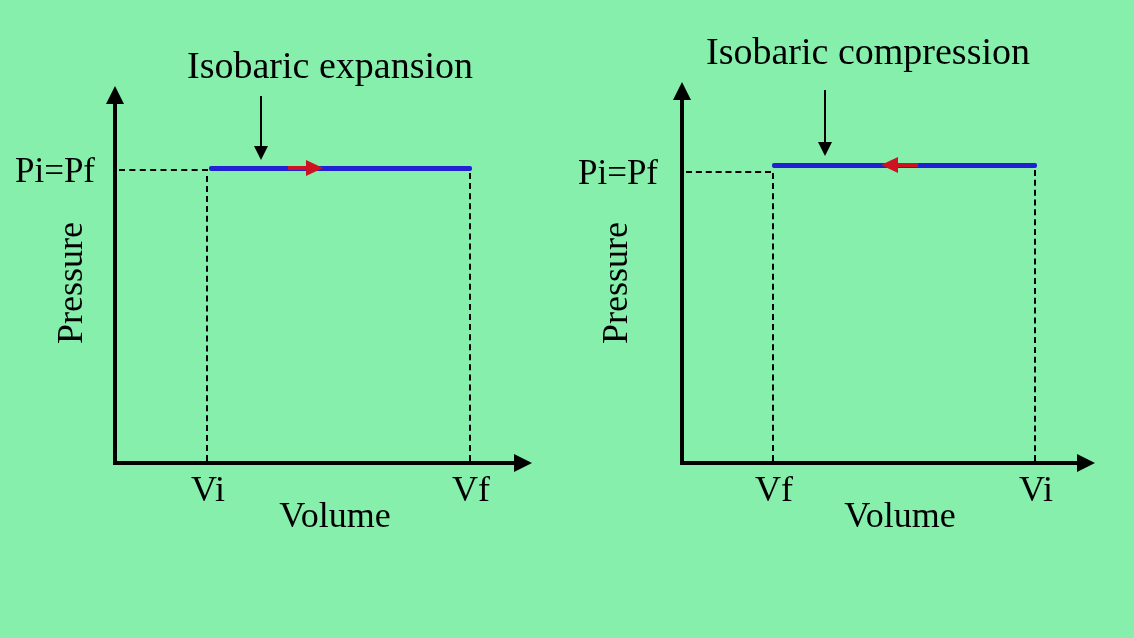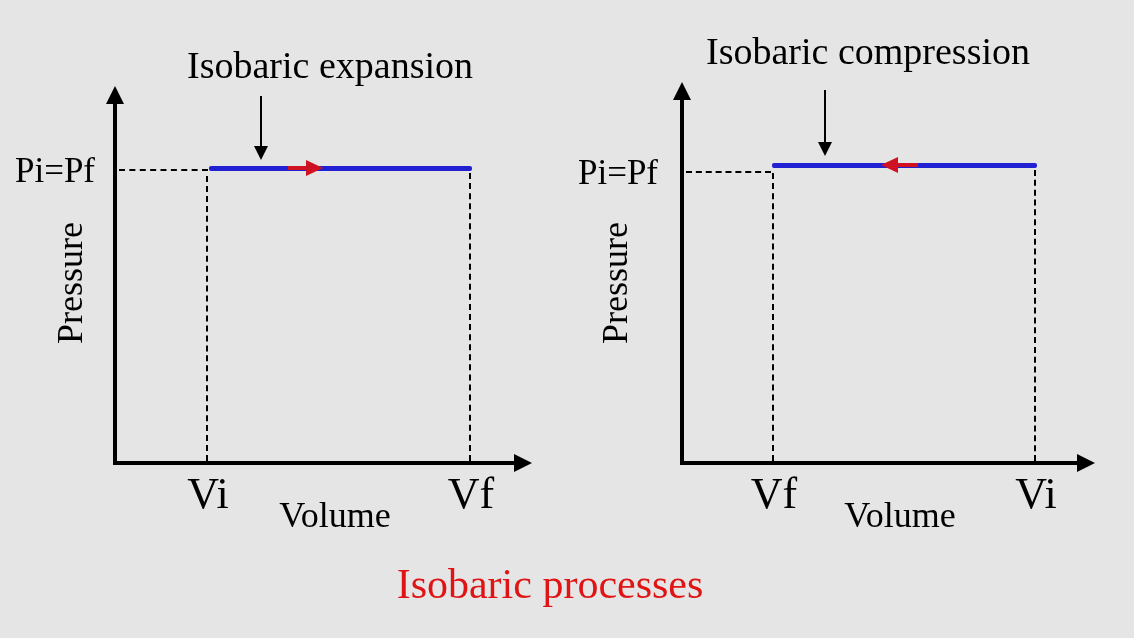--- a/index.html
+++ b/index.html
@@ -1,28 +1,28 @@
 <!DOCTYPE html>
 <html style="--line-blue: #2121d3; --arrow-red: #cf1222; --caption-red: #e01414; --axis-black: #000000;"><head>
 <meta charset="utf-8">
 <style>
   html,body{margin:0;padding:0;background:#ffffff;}
   #stage{
     position:relative;
     width:1134px;height:638px;
-    background:#e5e5e5;
+    background:#86efac;
     font-family:"Liberation Serif","DejaVu Serif",serif;
     color:#000;
     overflow:hidden;
   }
   .abs{position:absolute;}
   
   .graph-title{font-size:38px;line-height:1.05;text-align:center;white-space:nowrap;}
   .pipf{font-size:35px;text-align:center;white-space:nowrap;}
-  .tick-label{font-size:44px;text-align:center;white-space:nowrap;}
+  .tick-label{font-size:36px;text-align:center;white-space:nowrap;}
   .axis-label{font-size:36px;text-align:center;white-space:nowrap;}
   .y-label{transform:rotate(-90deg);transform-origin:center center;}
   .caption{
     font-size:42px;text-align:center;white-space:nowrap;
     color:var(--caption-red,#e01414);
   }
   
   .axis{background:#000;}
   .tri{width:0;height:0;}
   .tri-up{border-left:9px solid transparent;border-right:9px solid transparent;border-bottom:18px solid #000;}
@@ -86,15 +86,14 @@
   <div class="abs red-tail" style="left:894px;top:163px;width:24px;"></div>
 
   <div class="abs dash-v" style="left:772px;top:173px;height:288px;"></div>
   <div class="abs dash-v" style="left:1034px;top:170px;height:291px;"></div>
 
   <div class="abs tick-label" style="left:735px;top:468px;width:78px;">Vf</div>
   <div class="abs tick-label" style="left:997px;top:468px;width:78px;">Vi</div>
   <div class="abs axis-label" style="left:795px;top:494px;width:210px;">Volume</div>
   <div class="abs axis-label y-label" style="left:515px;top:262px;width:200px;height:42px;">Pressure</div>
 
-  <div class="abs caption" style="left:300px;top:560px;width:500px;">Isobaric processes</div>
 
 </div>
 
 </body></html>

